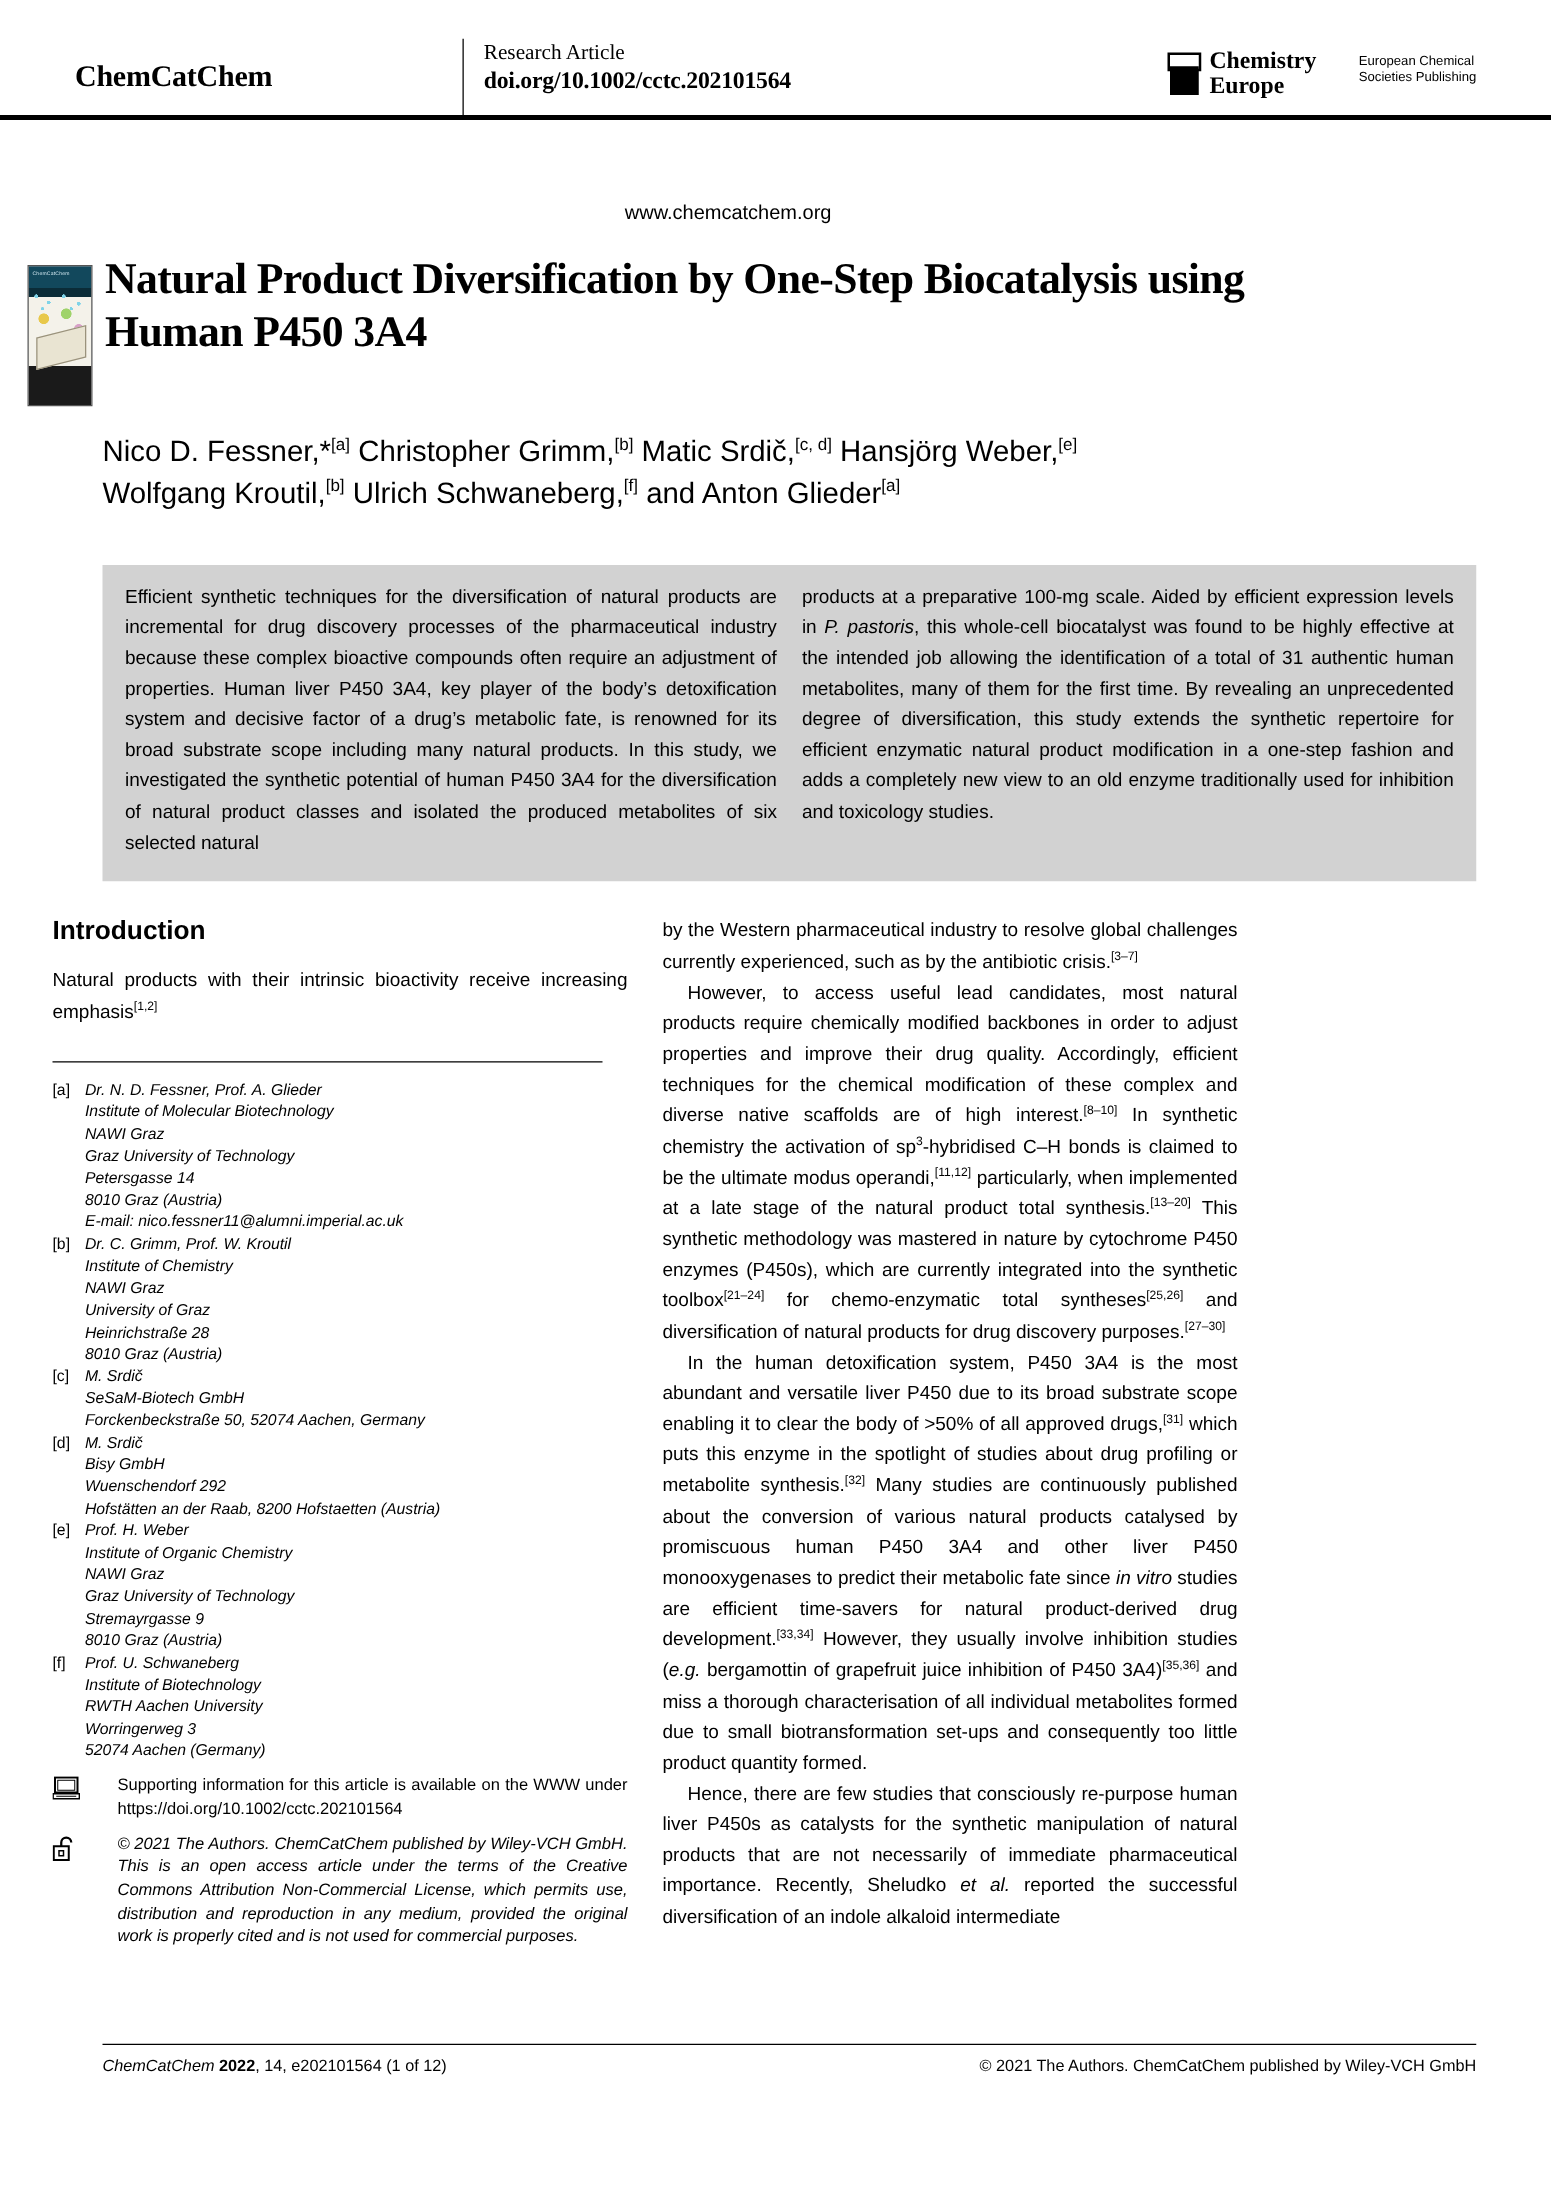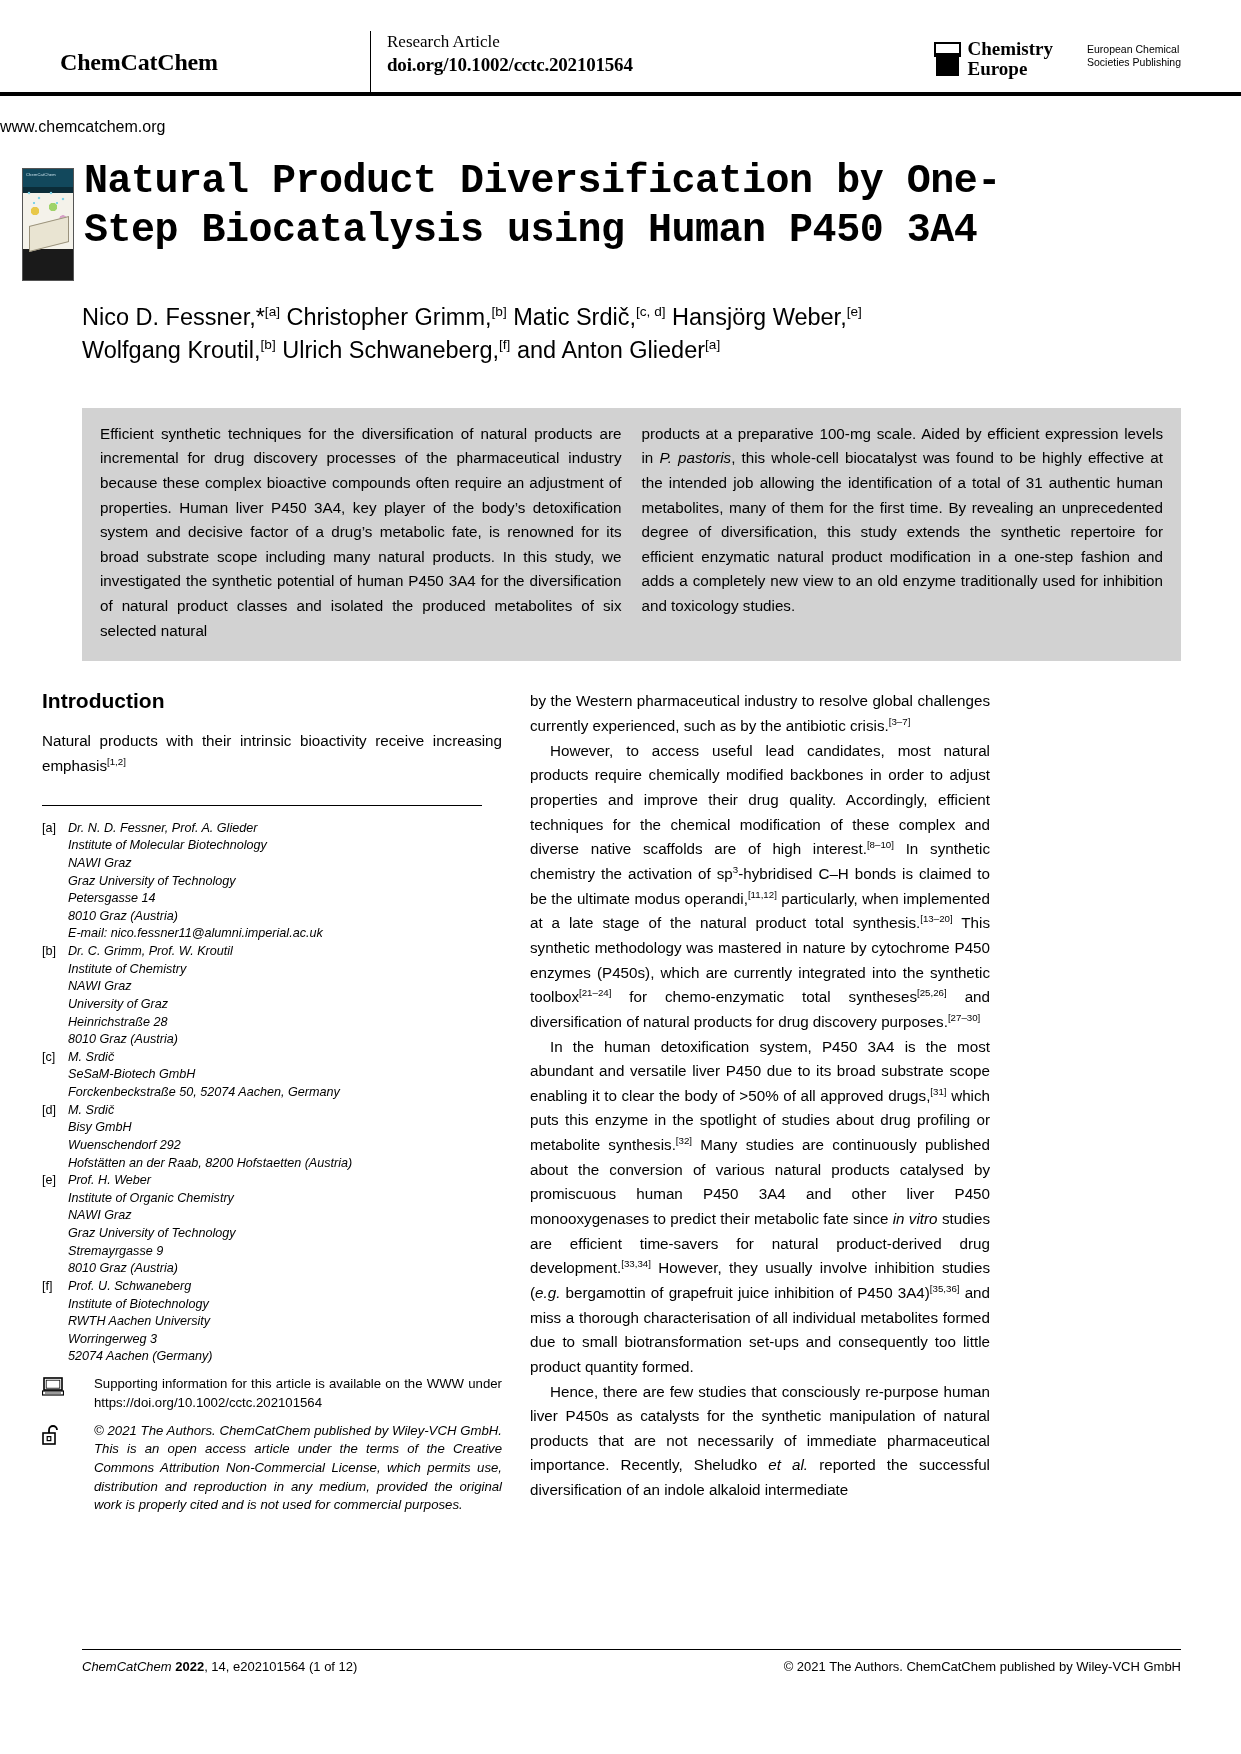--- a/index.html
+++ b/index.html
@@ -59,24 +59,25 @@
   .ce-mark { width: 27px; height: 34px; position: relative; }
   .ce-mark .sq1 { position: absolute; left: 0; top: 0; width: 27px; height: 15px;
       border: 2.5px solid #000; background: #fff; }
   .ce-mark .sq2 { position: absolute; left: 2px; top: 11px; width: 23px; height: 23px; background: #000; }
   .ce-words { font-family: "Liberation Serif", serif; font-weight: bold; font-size: 19px; line-height: 1.02; }
   .ce-sub { font-size: 10.5px; line-height: 1.22; margin-top: 4px; margin-left: 34px; color: #000; }
 
   .rule-thick { height: 4px; background: #000; margin: 0 0 0 0; width: 1241px; }
 
   .website {
-    text-align: left;
+    text-align: center;
     font-size: 16px;
     padding: 22px 76px 0 0;
     font-family: "Liberation Sans", sans-serif;
+    margin-top: 44px;
   }
 
   
   .title-row {
     display: flex;
     align-items: flex-start;
     padding: 22px 60px 0 22px;
   }
   .cover-thumb {
     width: 52px;
@@ -105,23 +106,23 @@
        radial-gradient(circle at 30px 10px, #9fd36a 4px, transparent 4.5px),
        radial-gradient(circle at 40px 22px, #d8a0c8 3.5px, transparent 4px),
        radial-gradient(circle at 20px 30px, #7fb8e0 4px, transparent 4.5px),
        radial-gradient(circle at 36px 38px, #e0b060 3.5px, transparent 4px),
        radial-gradient(circle at 10px 40px, #b0d8a0 3.5px, transparent 4px);
   }
   .cover-thumb .slab { position:absolute; top:52px; left:6px; width:40px; height:26px;
      background:#e9e4d2; transform: skewY(-14deg); border:1px solid #9a927c; }
 
   h1.paper-title {
-    font-family: Liberation Mono, monospace;
+    font-family: Liberation Serif, serif;
     font-weight: bold;
-    font-size: 40px;
+    font-size: 35px;
     line-height: 1.22;
     letter-spacing: -0.5px;
     margin: 0;
     max-width: 950px;
   }
 
   .authors {
     padding: 20px 60px 0 82px;
     font-size: 23.5px;
     line-height: 1.42;
@@ -189,21 +190,21 @@
   .note-item { display: flex; margin-top: 9px; font-size: 13.2px; line-height: 1.42; gap: 22px; }
   .note-icon { width: 30px; flex: 0 0 30px; padding-top: 2px; }
   .note-body { flex: 1; text-align: justify; }
   .note-body.ital { font-style: italic; }
 
   
   .footer {
     position: absolute;
     left: 82px;
     right: 60px;
-    bottom: 80px;
+    bottom: 94px;
     border-top: 1px solid #000;
     padding-top: 9px;
     display: flex;
     justify-content: space-between;
     font-size: 13px;
   }
   .footer .left i { font-style: italic; }
   .footer .left b { font-weight: bold; }
 </style>
 </head>

